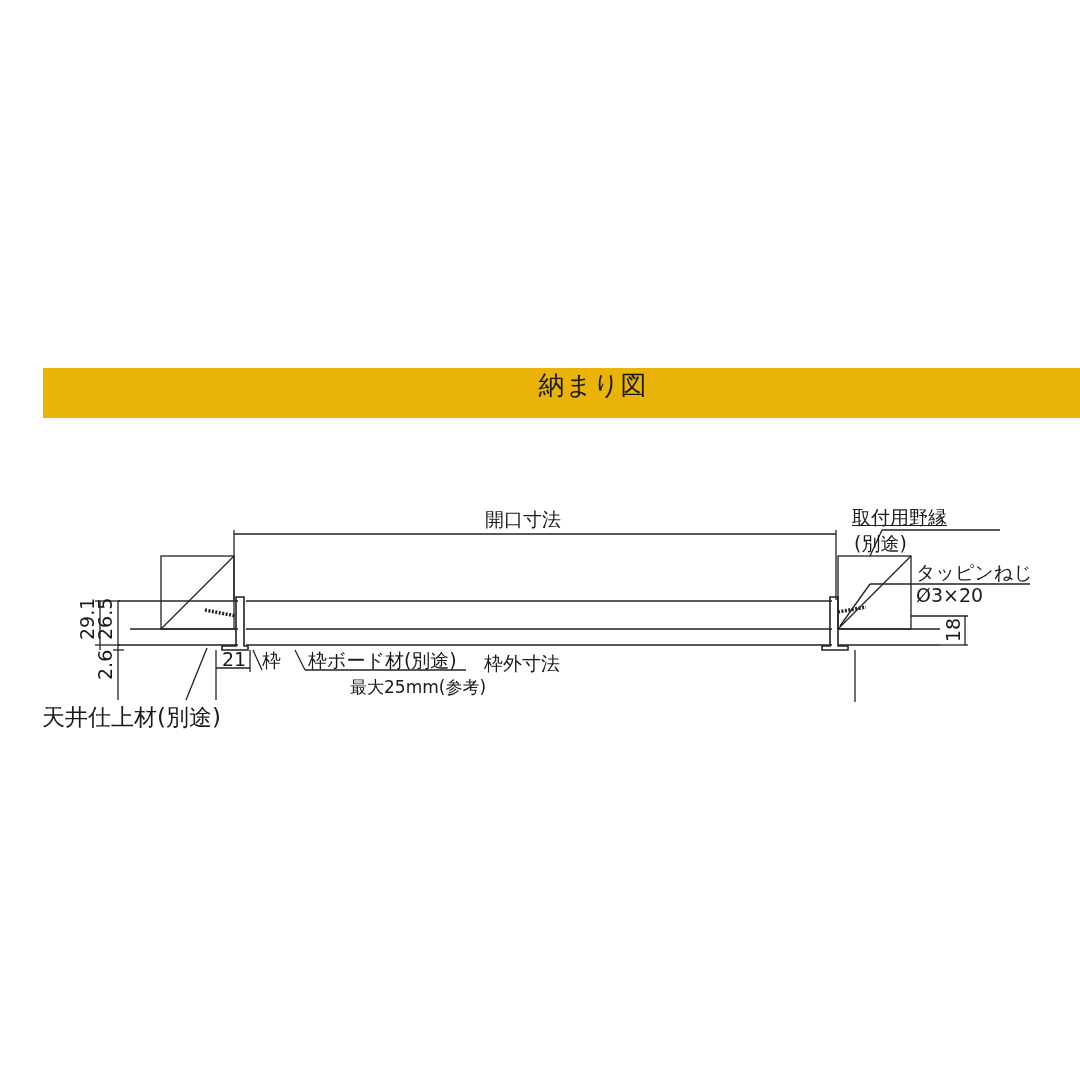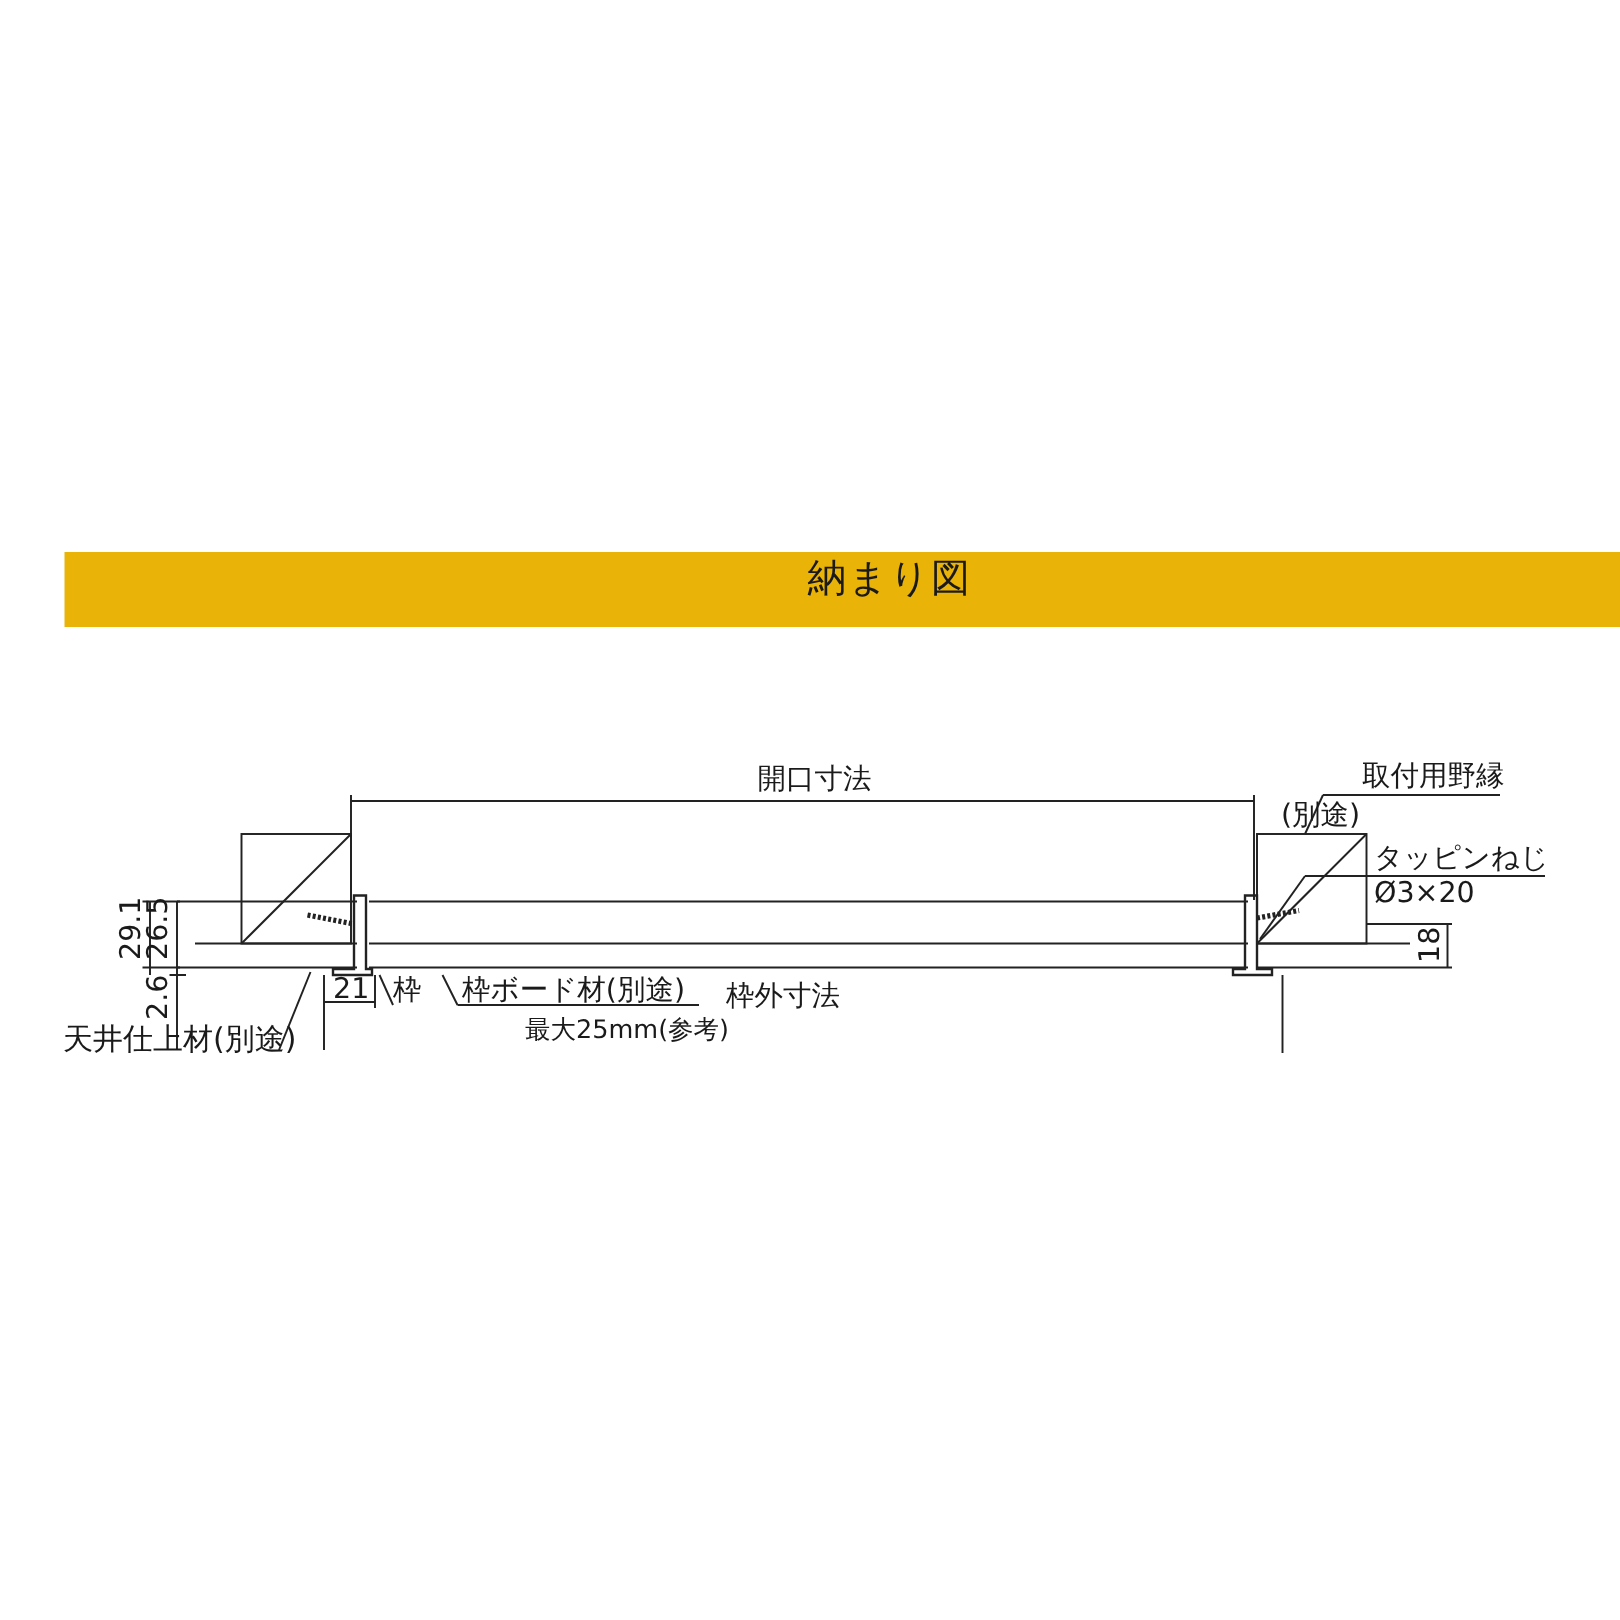--- a/index.html
+++ b/index.html
@@ -4,21 +4,21 @@
 <style>
   html, body { margin: 0; padding: 0; background: #ffffff; }
   body { width: 1080px; height: 1080px; position: relative; overflow: hidden;
          font-family: "DejaVu Sans", "Liberation Sans", sans-serif; }
   .header-bar { position: absolute; left: 43px; top: 368px; width: 1004px; height: 50px;
                 background: #eab308; display: flex; justify-content: center; padding-left: 48px; }
   .header-title { font-size: 26px; color: #1a1a1a; letter-spacing: 1px; }
   svg.drawing { position: absolute; left: 0; top: 0; }
   .lbl { position: absolute; color: #1a1a1a; white-space: nowrap; line-height: 1; }
   .l18 { font-size: 19px; }
-  .l16 { font-size: 20px; }
+  .l16 { font-size: 23px; margin-top: 24px; }
   .l13 { font-size: 17px; }
   .vert { transform: rotate(-90deg); transform-origin: left top; }
 </style>
 </head>
 <body>
 
 <div class="header-bar">
   <span class="header-title">納まり図</span>
 </div>
 
@@ -73,22 +73,22 @@
     <line x1="870" y1="584" x2="840" y2="626"></line>
 
     <line x1="855" y1="650" x2="855" y2="702"></line>
 
     <line x1="965" y1="616" x2="965" y2="645"></line>
     <line x1="911" y1="616" x2="968" y2="616"></line>
     <line x1="940" y1="645" x2="968" y2="645"></line>
   </g>
 </svg>
 
-<span class="lbl l18" style="left:485px; top:510px;margin-left:20px;">開口寸法</span>
-<span class="lbl l18" style="left:908px; top:508px;">取付用野縁</span>
+<span class="lbl l18" style="left:485px; top:510px;">開口寸法</span>
+<span class="lbl l18" style="left:852px; top:508px;text-decoration:underline;">取付用野縁</span>
 <span class="lbl l18" style="left:854px; top:534px;">(別途)</span>
 <span class="lbl l18" style="left:916px; top:563px;text-align:right;">タッピンねじ</span>
 <span class="lbl l18" style="left:916px; top:586px;">Ø3×20</span>
 <span class="lbl l16" style="left:42px; top:682px;">天井仕上材(別途)</span>
 <span class="lbl l18" style="left:262px; top:651px;">枠</span>
 <span class="lbl l18" style="left:308px; top:651px;">枠ボード材(別途)</span>
 <span class="lbl l13" style="left:350px; top:679px;">最大25mm(参考)</span>
 <span class="lbl l18" style="left:484px; top:656px;font-family:Liberation Mono, monospace;">枠外寸法</span>
 
 <span class="lbl l18" style="left:222px; top:650px;">21</span>

